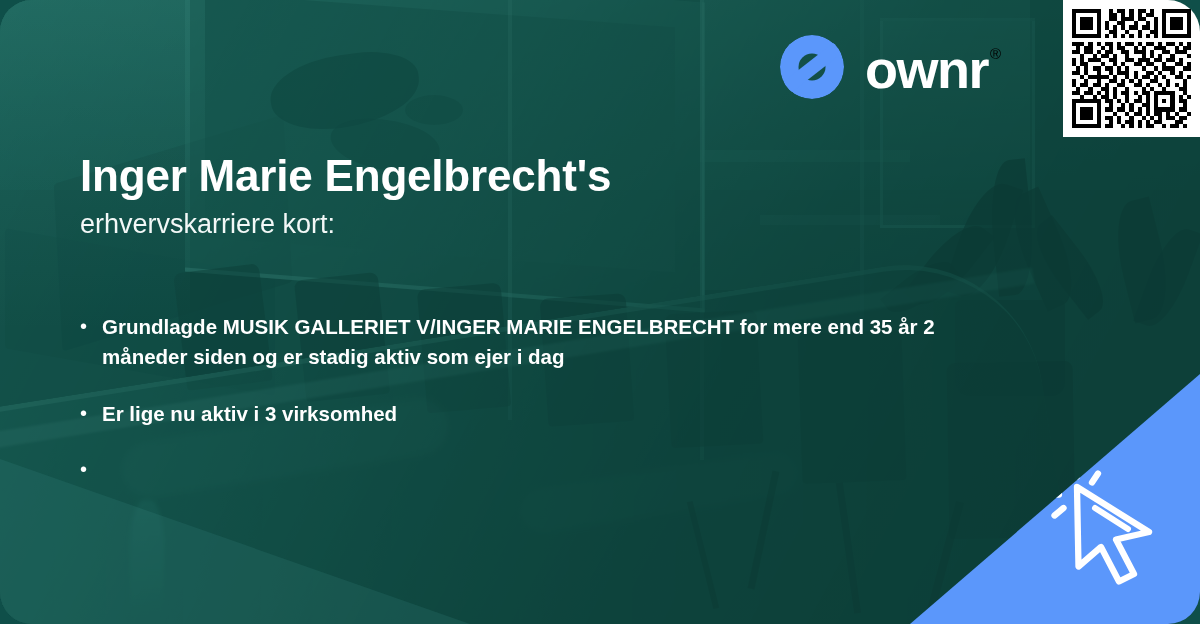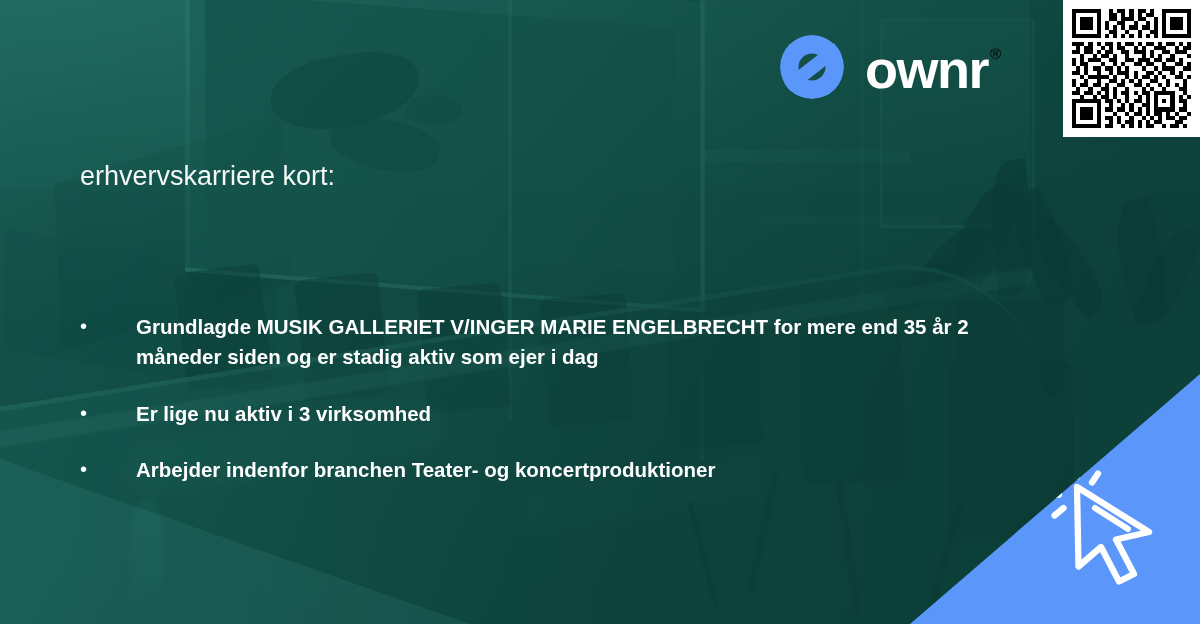--- a/index.html
+++ b/index.html
@@ -11,20 +11,21 @@
     font-family:"Liberation Sans", sans-serif;
     overflow:hidden;
   }
 
   .card {
     position:relative;
     width:1200px;
     height:624px;
     overflow:hidden;
     background:#14564f;
+    border-radius:32px;
   }
 
   
   .photo {
     position:absolute; inset:0;
     background:#1d6159;
   }
   .photo i { position:absolute; display:block; }
 
   
@@ -201,21 +202,21 @@
 
   .bullets { position:absolute; left:80px; top:312px; width:960px; }
   .bullet { display:flex; margin-bottom:26px; }
   .bullet:last-child { margin-bottom:0; }
   .dot {
     color:#ffffff; font-size:20px; line-height:1.45;
     width:22px; flex:0 0 22px; text-align:left;
   }
   .btext {
     color:#ffffff; font-size:20.5px; font-weight:700;
-    line-height:1.48; max-width:900px;margin-left:34px;
+    line-height:1.48; max-width:900px;
   }
 
   
   .logo { position:absolute; left:778px; top:33px; display:flex; align-items:center; }
   .logo-mark { width:68px; height:68px; flex:0 0 68px; }
   .logo-word {
     margin-left:19px; font-size:54px; font-weight:700; color:#ffffff;
     letter-spacing:-1.5px; line-height:1; position:relative; top:2px;
   }
   .logo-r {
@@ -563,35 +564,35 @@
           <rect x="14" y="28" width="1" height="1"></rect>
             <rect x="18" y="28" width="2" height="1"></rect>
           <rect x="22" y="28" width="1" height="1"></rect>
             <rect x="24" y="28" width="2" height="1"></rect>
           <rect x="27" y="28" width="1" height="1"></rect>
         </g>
       </svg>
     </div>
 
     <div class="title-block">
+      <div class="title-line1">Inger Marie Engelbrecht's</div>
       <div class="title-line2">erhvervskarriere kort:</div>
     </div>
 
     <div class="bullets">
       <div class="bullet">
         <span class="dot">•</span>
         <span class="btext">Grundlagde MUSIK GALLERIET V/INGER MARIE ENGELBRECHT for mere end 35 år 2 måneder siden og er stadig aktiv som ejer i dag</span>
       </div>
       <div class="bullet">
         <span class="dot">•</span>
         <span class="btext">Er lige nu aktiv i 3 virksomhed</span>
       </div>
       <div class="bullet">
         <span class="dot">•</span>
-        <span class="btext">Arbejder indenfor branchen Teater- og koncertproduktioner</span>
       </div>
     </div>
 
     <div class="corner">
       <svg class="cursor" viewBox="0 0 100 100">
         <g fill="none" stroke="#ffffff" stroke-width="4.2" stroke-linecap="round" stroke-linejoin="round">
 
           <path d="M30 22 L78 52 L56 57 L68 80 L58 85 L46 62 L31 75 Z"></path>
 
           <path d="M42 36 L64 50" stroke-width="4"></path>

